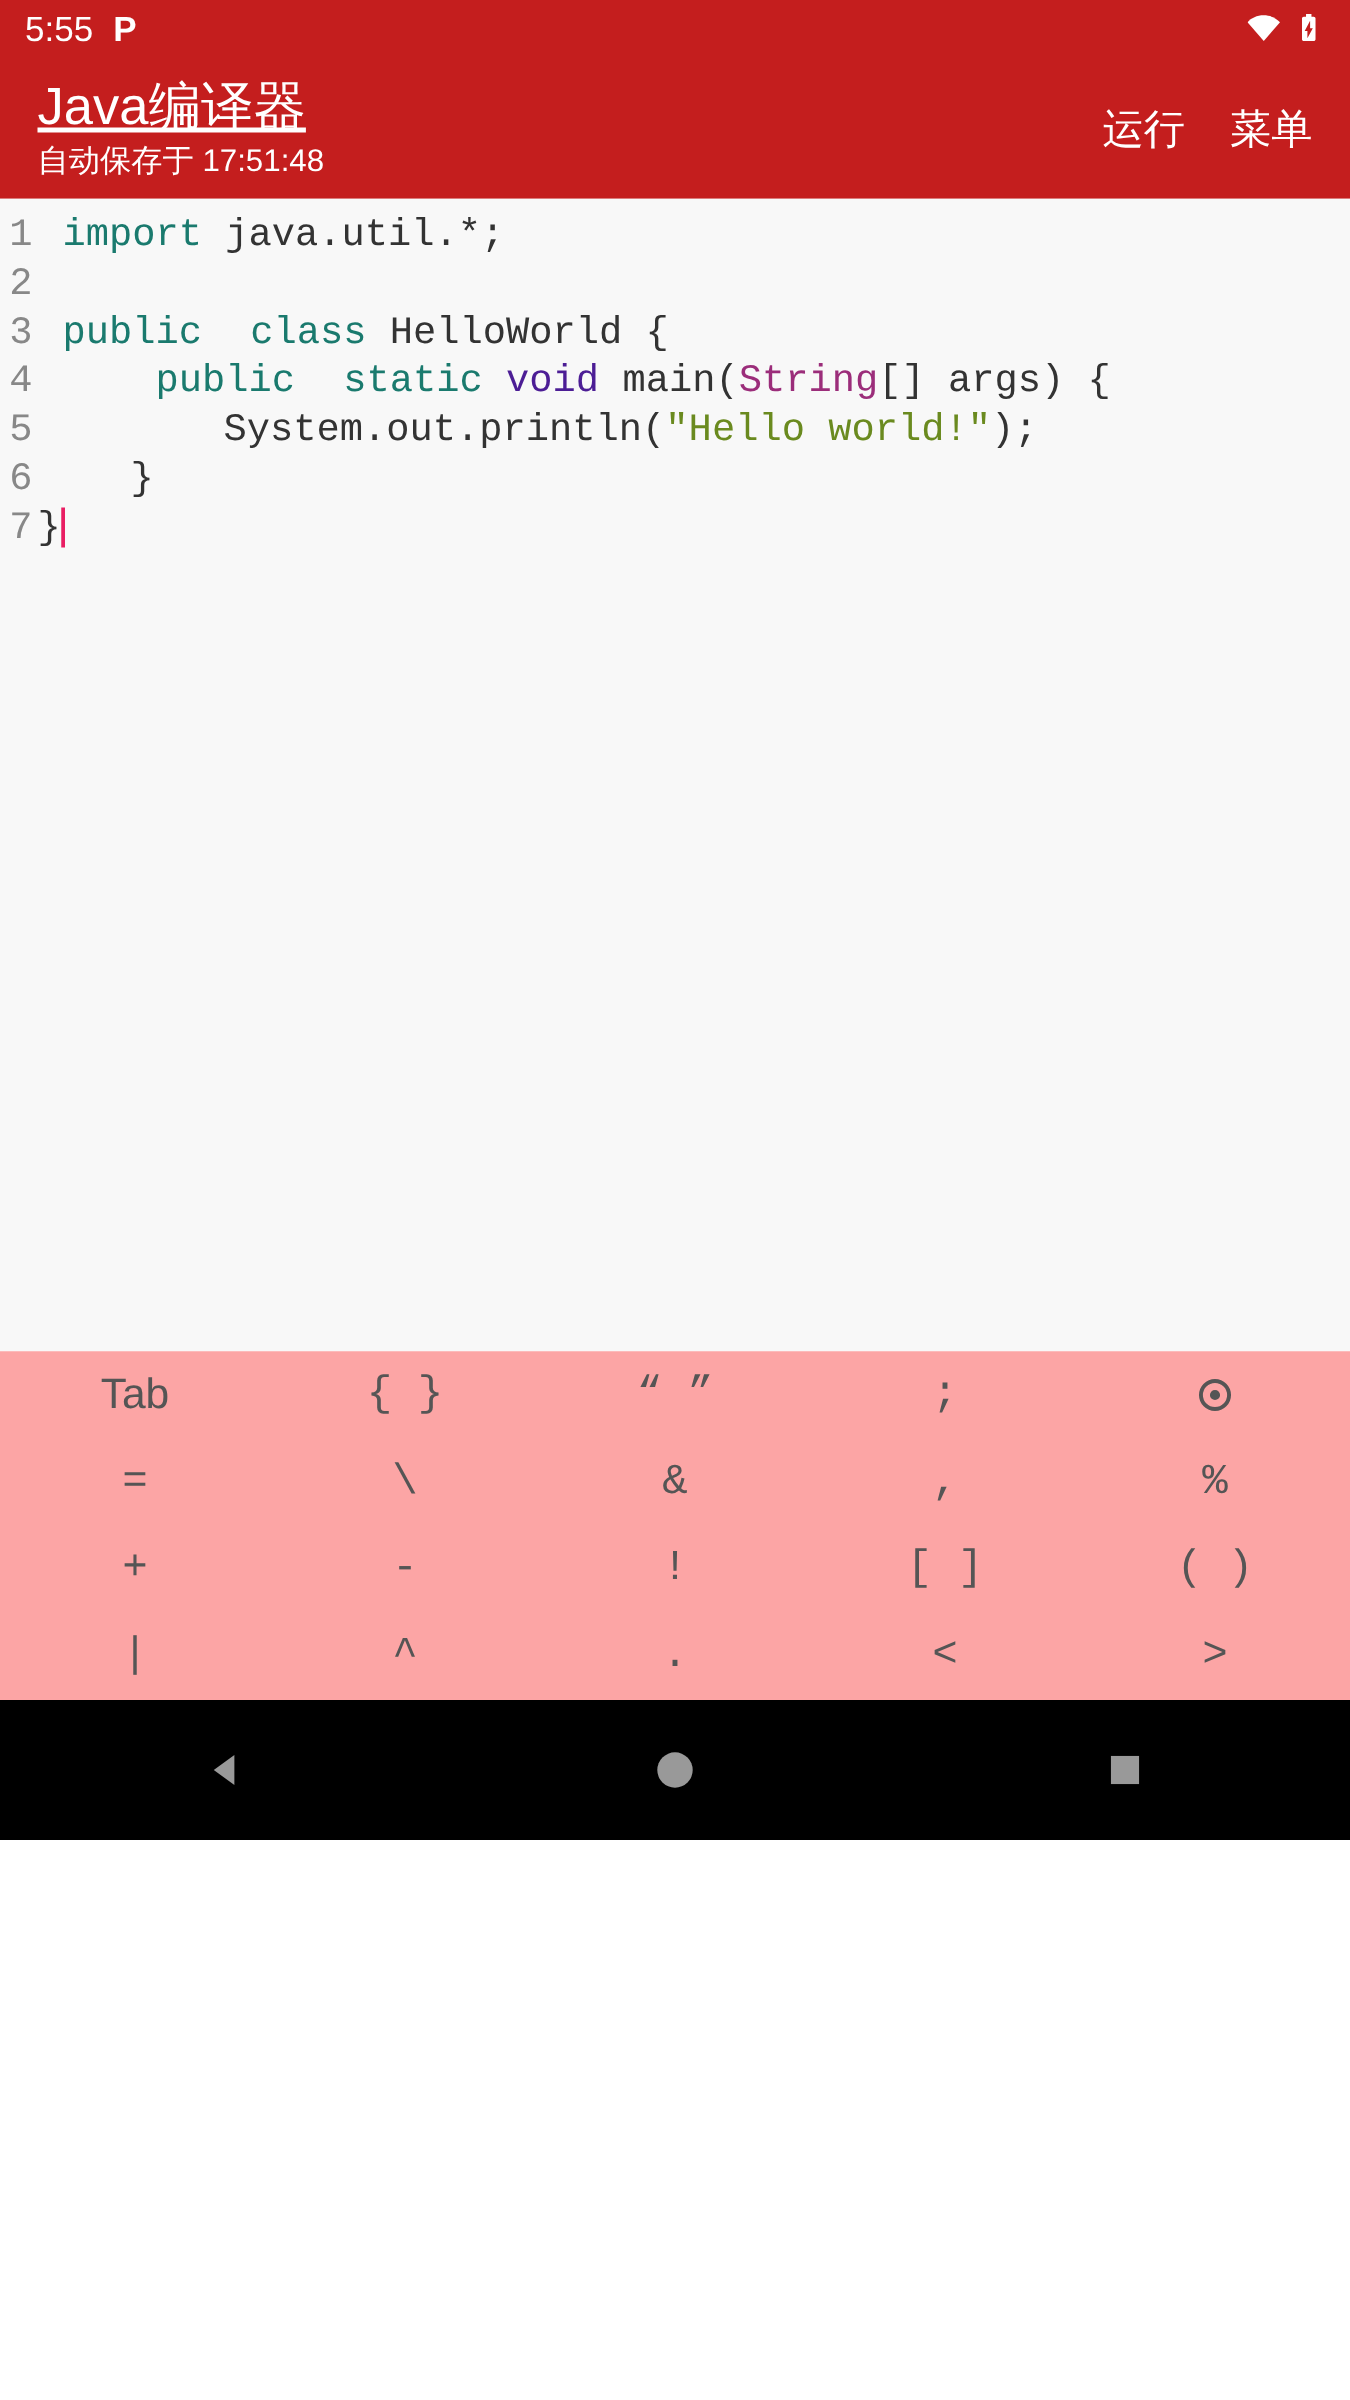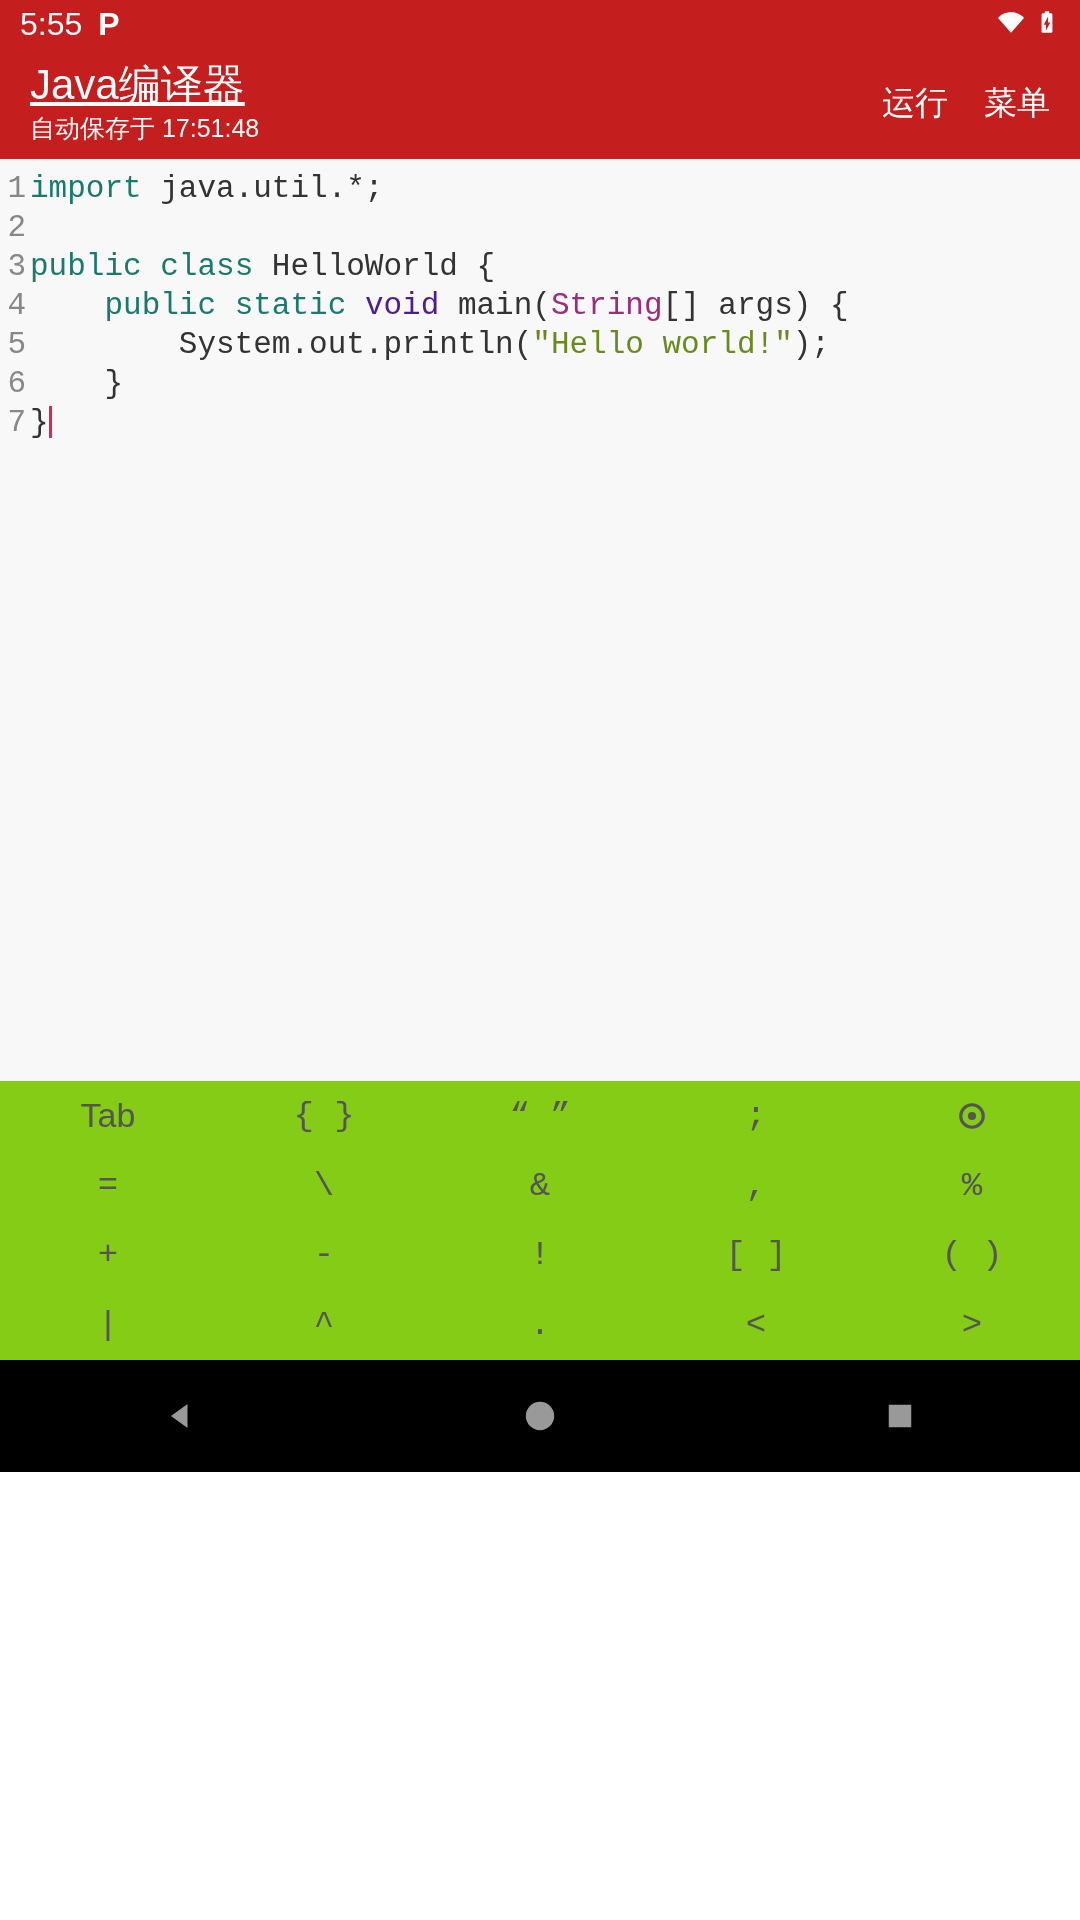--- a/index.html
+++ b/index.html
@@ -7,21 +7,21 @@
     
     .status-bar {
       height: 48px;
       background: #c41e1e;
       display: flex;
       align-items: center;
       justify-content: space-between;
       padding: 0 20px;
       color: #fff;
     }
-    .status-left { display: flex; align-items: flex-end; gap: 16px; font-size: 32px; font-weight: 500; }
+    .status-left { display: flex; align-items: flex-end; gap: 16px; font-size: 28px; font-weight: 500; }
     .status-right { display: flex; align-items: center; gap: 10px; }
     .status-right svg { width: 26px; height: 26px; fill: #fff; }
     
     .app-bar {
       height: 111px;
       background: #c41e1e;
       display: flex;
       align-items: center;
       padding: 0 30px;
       color: #fff;
@@ -49,36 +49,36 @@
     }
     .code-content {
       flex: 1;
       font-size: 31px;
       line-height: 39px;
       white-space: pre;
       color: #333;
       overflow: hidden;
       position: relative;
     }
-    .kw { color: #1a7a6e; }
+    .kw { color: #1a7a6e; margin-left: 20px; }
     .prim { color: #4c1d95; }
     .cls { color: #9b2d7a; text-align: center; }
     .str { color: #6a8a1f; }
     .cursor {
       display: inline-block;
       width: 3px;
       height: 32px;
       background: #e91e63;
       vertical-align: text-bottom;
       margin-bottom: 2px;
     }
     
     .symbol-bar {
       height: 279px;
-      background: #84cc16;
+      background: #fca5a5;
       display: grid;
       grid-template-columns: repeat(5, 1fr);
       grid-template-rows: repeat(4, 1fr);
     }
     .symbol-key {
       display: flex;
       align-items: center;
       justify-content: center;
       font-size: 34px;
       color: #555;

